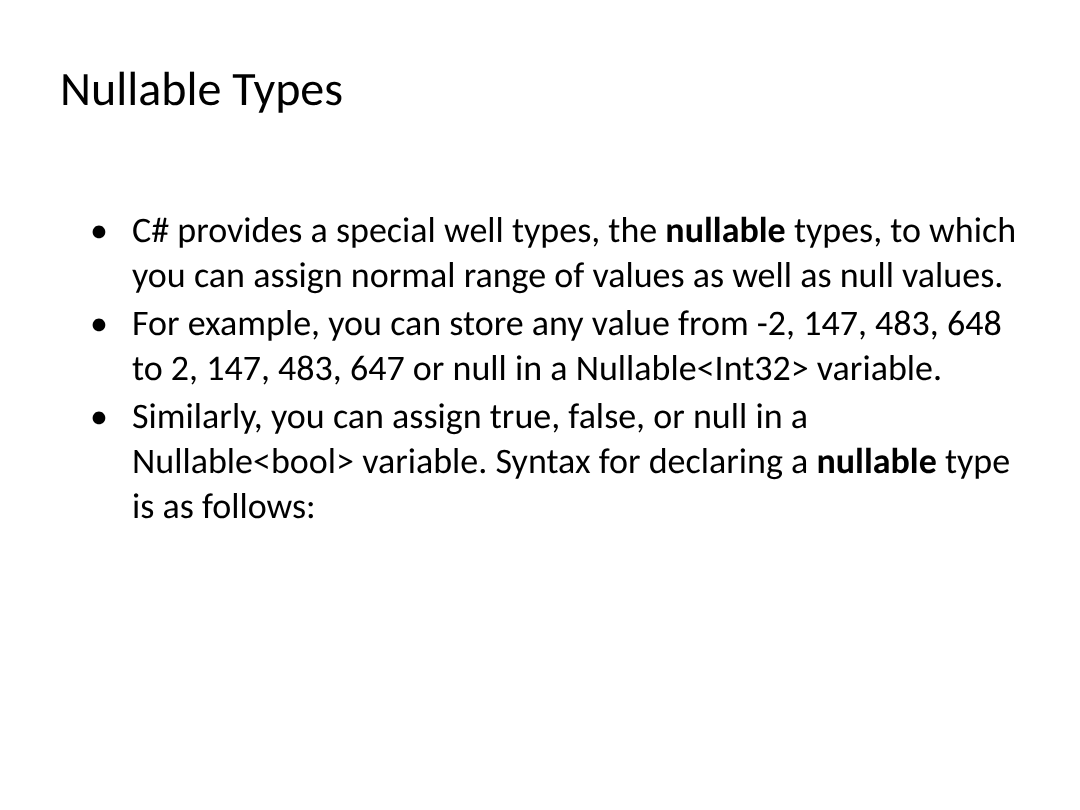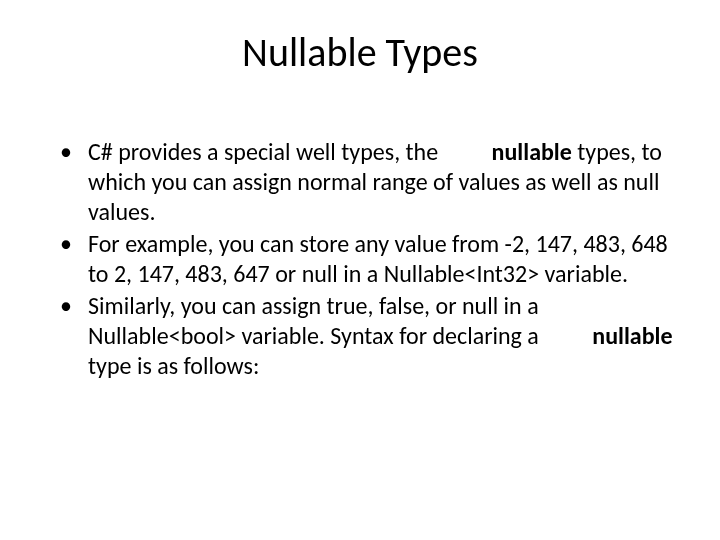--- a/index.html
+++ b/index.html
@@ -10,45 +10,44 @@
     body {
       width: 720px;
       height: 540px;
       background: #ffffff;
       font-family: Calibri, 'Segoe UI', Arial, sans-serif;
       color: #000000;
       padding: 20px 40px 40px 40px;
       overflow: hidden;
     }
     .title {
-      font-size: 40px;
+      font-size: 32px;
       font-weight: 400;
-      text-align: center;
+      text-align: left;
       margin-bottom: 60px;
-      margin-top: 8px;
+      margin-top: 20px;
     }
     .content {
       font-size: 24px;
       line-height: 1.25;
       padding-left: 20px;
     }
     .bullet-item {
       display: flex;
       margin-bottom: 2px;
     }
     .bullet {
       width: 28px;
       flex-shrink: 0;
     }
     .bullet-text {
       flex: 1;
     }
     .bold {
       font-weight: 700;
-      margin-left: 48px;
     }
   </style>
 </head>
 <body>
 
 <div class="title">Nullable Types</div>
 
 <div class="content">
   <div class="bullet-item">
     <div class="bullet">•</div>

